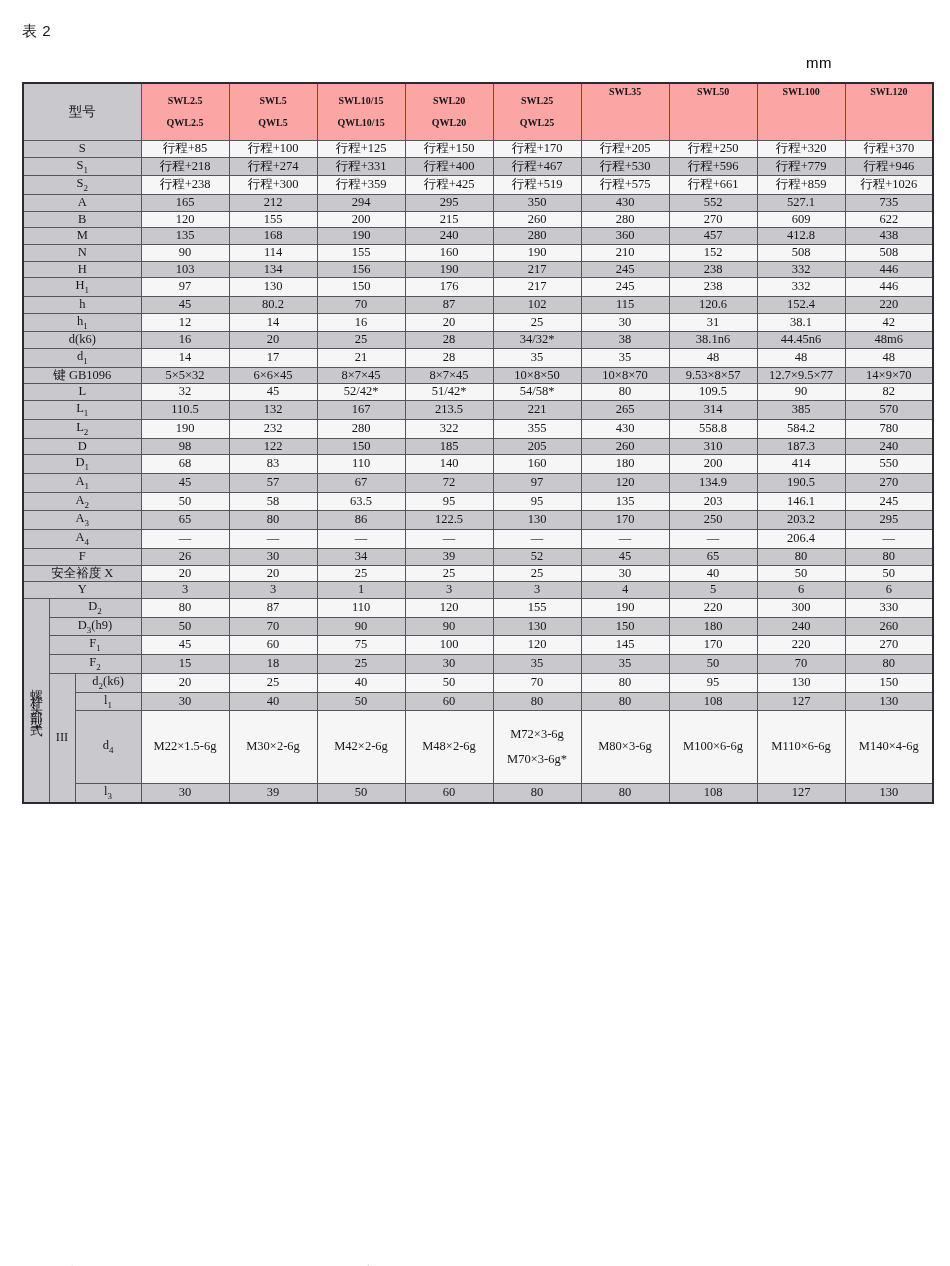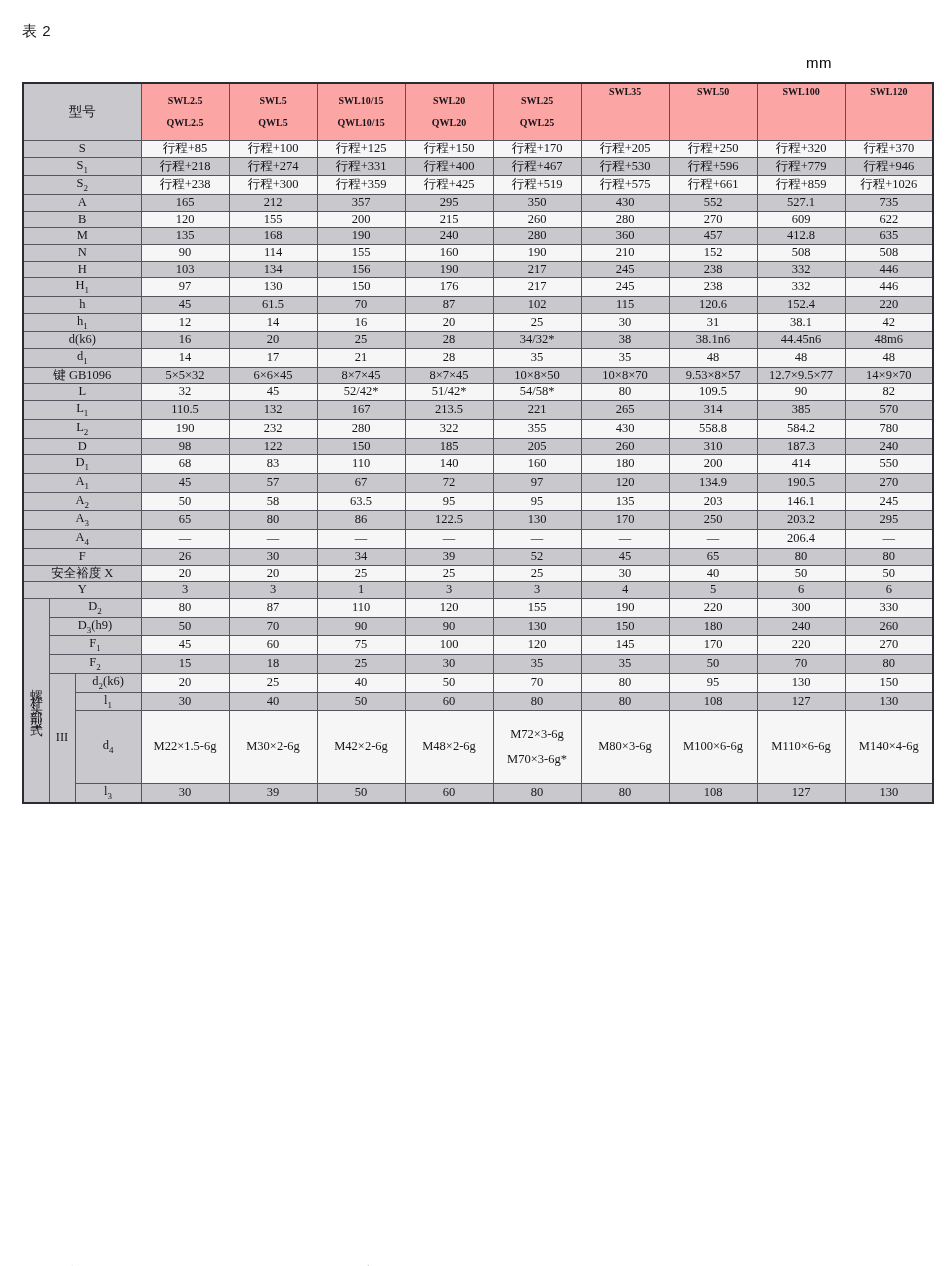--- a/index.html
+++ b/index.html
@@ -194,21 +194,21 @@
             <td>行程+519</td>
             <td>行程+575</td>
             <td>行程+661</td>
             <td>行程+859</td>
             <td>行程+1026</td>
           </tr>
           <tr class="gray">
             <td class="lbl" colspan="3">A</td>
             <td>165</td>
             <td>212</td>
-            <td>357</td>
+            <td>294</td>
             <td>295</td>
             <td>350</td>
             <td>430</td>
             <td>552</td>
             <td>527.1</td>
             <td>735</td>
           </tr>
           <tr class="white">
             <td class="lbl" colspan="3">B</td>
             <td>120</td>
@@ -224,21 +224,21 @@
           <tr class="gray">
             <td class="lbl" colspan="3">M</td>
             <td>135</td>
             <td>168</td>
             <td>190</td>
             <td>240</td>
             <td>280</td>
             <td>360</td>
             <td>457</td>
             <td>412.8</td>
-            <td>635</td>
+            <td>438</td>
           </tr>
           <tr class="white">
             <td class="lbl" colspan="3">N</td>
             <td>90</td>
             <td>114</td>
             <td>155</td>
             <td>160</td>
             <td>190</td>
             <td>210</td>
             <td>152</td>
@@ -265,21 +265,21 @@
             <td>176</td>
             <td>217</td>
             <td>245</td>
             <td>238</td>
             <td>332</td>
             <td>446</td>
           </tr>
           <tr class="gray">
             <td class="lbl" colspan="3">h</td>
             <td>45</td>
-            <td>61.5</td>
+            <td>80.2</td>
             <td>70</td>
             <td>87</td>
             <td>102</td>
             <td>115</td>
             <td>120.6</td>
             <td>152.4</td>
             <td>220</td>
           </tr>
           <tr class="white">
             <td class="lbl" colspan="3">h<span class="sub">1</span></td>

